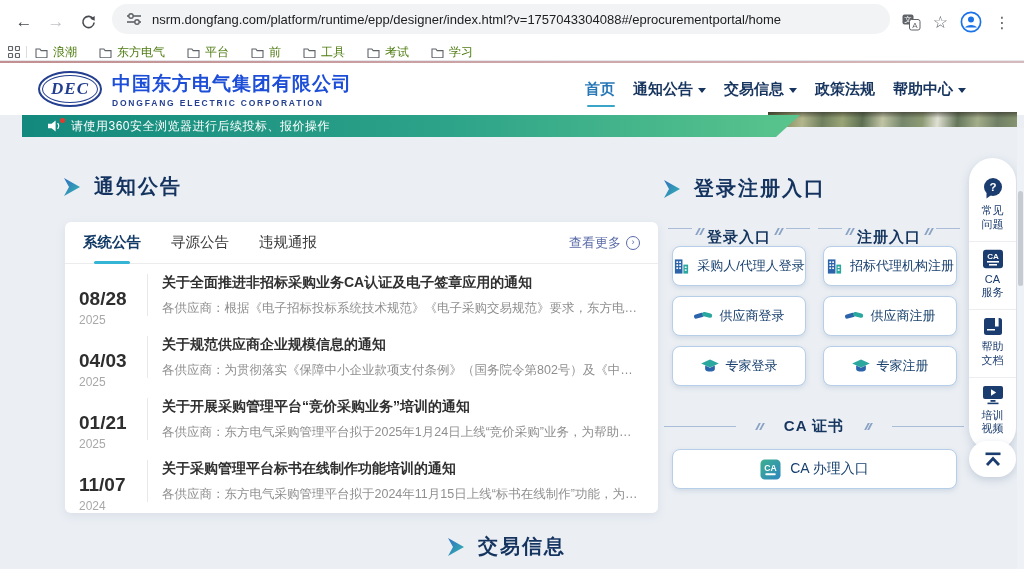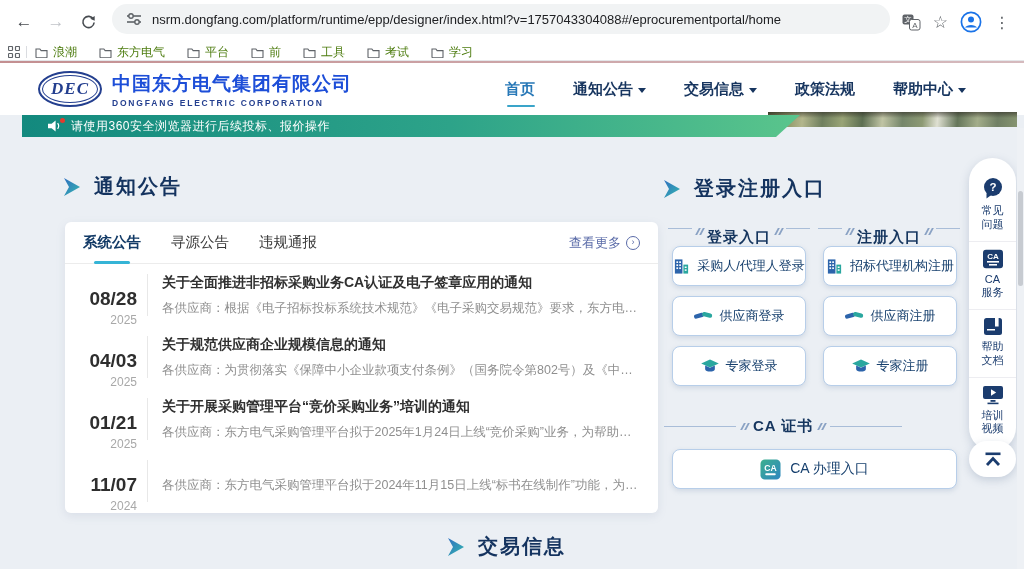--- a/index.html
+++ b/index.html
@@ -35,21 +35,21 @@
   .site-header { position:absolute; top:0; left:0; width:1024px; height:52px; background:#ffffff;
     display:flex; align-items:center; padding:0 38px; }
   .logo-oval { width:64px; height:36px; border:2.5px solid #243f8f; border-radius:50%;
     display:flex; align-items:center; justify-content:center; position:relative; }
   .logo-oval::after { content:""; position:absolute; inset:2px; border:1px solid #243f8f; border-radius:50%; }
   .logo-oval b { font-family:"Liberation Serif",serif; font-style:italic; font-weight:bold;
     font-size:17px; color:#243f8f; letter-spacing:1px; }
   .company { margin-left:10px; }
   .company .cn { font-size:19px; font-weight:bold; color:#1d4ed8; letter-spacing:1px; }
   .company .en { font-size:8.5px; font-weight:bold; color:#243f8f; letter-spacing:1.8px; margin-top:1px; }
-  .main-nav { margin-left:auto; display:flex; align-items:center; gap:38px; padding-right:20px; }
+  .main-nav { margin-left:auto; display:flex; align-items:center; gap:18px; padding-right:20px; }
   .nav-item { font-size:15px; font-weight:bold; color:#17355f; display:flex; align-items:center;
     gap:5px; position:relative; padding:6px 0; cursor:pointer; }
   .nav-item.active { color:#2878b7; }
   .nav-item.active .nav-underline { position:absolute; bottom:-2px; left:2px; width:28px; height:2px;
     background:#3aa4c9; border-radius:1px; }
   .caret { width:0; height:0; border-left:4.5px solid transparent; border-right:4.5px solid transparent;
     border-top:5px solid #17355f; margin-top:2px; }
 
   .hero-strip { position:absolute; top:49px; left:768px; width:249px; height:15px;
     background:
@@ -76,21 +76,21 @@
   .tab { font-size:14.5px; color:#3a3a3a; margin-right:30px; position:relative; height:42px;
     display:flex; align-items:center; cursor:pointer; }
   .tab.active { color:#123a66; font-weight:bold; }
   .tab.active .tab-underline { position:absolute; bottom:0; left:50%; transform:translateX(-50%);
     width:36px; height:3px; background:#35b4d6; border-radius:2px; }
   .view-more { margin-left:auto; display:flex; align-items:center; gap:5px; color:#5a6ba8;
     font-size:13px; cursor:pointer; }
   .vm-circle { width:14px; height:14px; border:1px solid #5a6ba8; border-radius:50%;
     display:flex; align-items:center; justify-content:center; font-size:9px; line-height:1; padding-bottom:1px; }
   .nrow { display:flex; align-items:center; height:62px; padding:0 18px 0 14px; cursor:pointer; }
-  .ndate { width:58px; text-align:right; flex:none;margin-top:25px; }
+  .ndate { width:58px; text-align:left; flex:none;margin-top:25px; }
   .ndate .d { font-size:19px; font-weight:bold; color:#2e2e2e; }
   .ndate .y { font-size:12px; color:#a8a8a8; margin-top:3px; }
   .vline { width:1px; align-self:stretch; margin:10px 14px 10px 10px; background:#e8e8e8; flex:none; }
   .ntext { flex:1; min-width:0; }
   .ntext .t { font-size:14px; font-weight:bold; color:#303030; white-space:nowrap; overflow:hidden; text-overflow:ellipsis; }
   .ntext .s { font-size:12.5px; color:#8f8f8f; margin-top:8px; white-space:nowrap; overflow:hidden; text-overflow:ellipsis; }
 
   
   .subheads { position:absolute; left:664px; top:165px; width:300px; display:flex; }
   .subhead { flex:1; display:flex; align-items:flex-start; justify-content:center; gap:5px; }
@@ -100,21 +100,21 @@
   .sl { display:inline-flex; gap:2px; }
   .sl i { display:block; width:1.5px; height:7px; background:#8aa2c4; transform:skewX(-28deg); }
 
   .btn-grid { position:absolute; left:672px; top:183px; width:285px; display:grid;
     grid-template-columns:134px 134px; grid-auto-rows:40px; column-gap:17px; row-gap:10px; }
   .pbtn { background:#ffffff; border:1px solid #b7cee9; border-radius:8px;
     box-shadow:0 2px 5px rgba(125,148,180,.25); display:flex; align-items:center; justify-content:center;
     gap:7px; font-size:13px; color:#17406e; cursor:pointer; white-space:nowrap; }
 
   .ca-head { position:absolute; left:664px; top:354px; width:300px; display:flex;
-    align-items:center; justify-content:flex-start; gap:6px; }
+    align-items:center; justify-content:space-between; gap:6px; }
   .ca-head .label { font-size:15px; font-weight:bold; color:#15355e; letter-spacing:1px; }
   .ca-btn { position:absolute; left:672px; top:386px; width:285px; height:40px; background:#ffffff;
     border:1px solid #b7cee9; border-radius:8px; box-shadow:0 2px 5px rgba(125,148,180,.25);
     display:flex; align-items:center; justify-content:center; gap:9px; font-size:14px; color:#17406e; cursor:pointer; }
 
   
   .side-toolbar { position:absolute; left:969px; top:95px; width:47px; background:#ffffff;
     border-radius:24px; box-shadow:0 3px 10px rgba(110,130,160,.30); padding:12px 0 6px; }
   .tool-item { display:flex; flex-direction:column; align-items:center; gap:4px; padding:7px 0 9px; cursor:pointer; }
   .tool-item + .tool-item { border-top:1px solid #ededf1; }
@@ -349,20 +349,21 @@
         <div class="s">各供应商：东方电气采购管理平台拟于2025年1月24日上线“竞价采购”业务，为帮助各供…</div>
       </div>
     </div>
     <div class="nrow">
       <div class="ndate">
         <div class="d">11/07</div>
         <div class="y">2024</div>
       </div>
       <div class="vline"></div>
       <div class="ntext">
+        <div class="t">关于采购管理平台标书在线制作功能培训的通知</div>
         <div class="s">各供应商：东方电气采购管理平台拟于2024年11月15日上线“标书在线制作”功能，为帮…</div>
       </div>
     </div>
   </div>
 
   <div class="sec-title" style="left:660px; top:112px;">
     <svg width="22" height="22" viewBox="0 0 22 22">
       <polygon points="4,2 20,11 4,20 9,11" fill="url(#gradArrow)"></polygon>
     </svg>
     <span class="label">登录注册入口</span>

